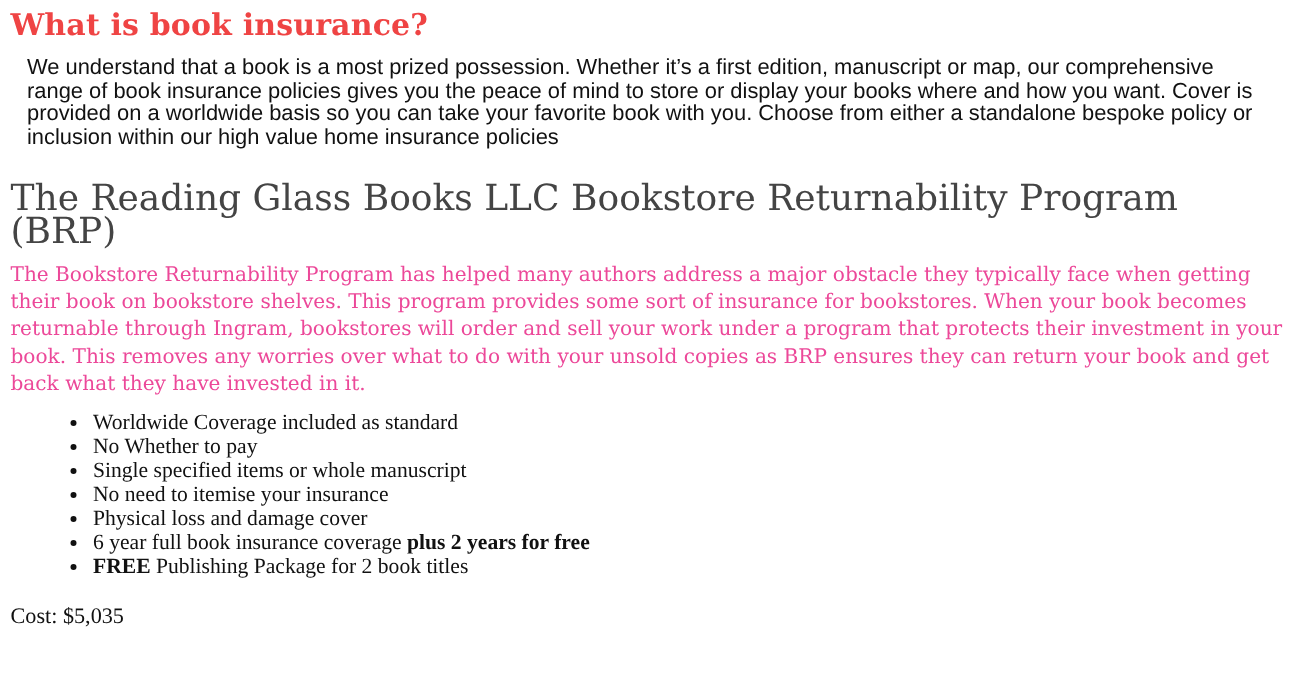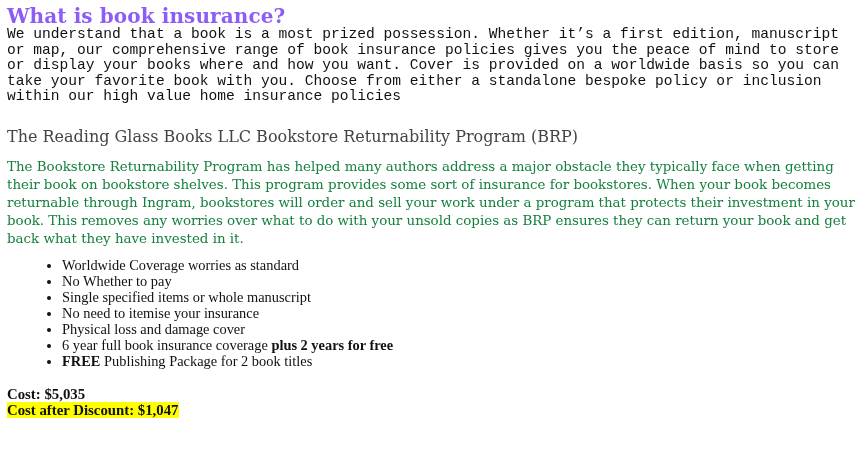--- a/index.html
+++ b/index.html
@@ -21,46 +21,46 @@
       top: 0;
       width: 850px;
     }
     h1.title {
       margin: 0;
       padding-top: 5px;
       font-family: "DejaVu Serif", serif;
       font-weight: bold;
       font-size: 20px;
       line-height: 22px;
-      color: #8b5cf6;
+      color: #ef4444;
       letter-spacing: 0.1px;
     }
     p.intro {
-      margin: 0;
-      font-family: Liberation Mono, monospace;
+      margin: 11px;
+      font-family: Liberation Sans, sans-serif;
       font-size: 14.6px;
       line-height: 15.5px;
       color: #111111;
     }
     h2.subtitle {
       margin: 0;
       margin-top: 21px;
       font-family: "DejaVu Serif", serif;
       font-weight: normal;
-      font-size: 16px;
+      font-size: 24px;
       line-height: 22px;
       color: #444444;
     }
     p.brp {
       margin: 0;
       margin-top: 10px;
       font-family: "DejaVu Serif", serif;
       font-size: 13.4px;
       line-height: 18.2px;
-      color: #15803d;
+      color: #ec4899;
     }
     h2.benefits {
       margin: 0;
       margin-top: 12px;
       font-family: "DejaVu Serif", serif;
       font-weight: bold;
       font-size: 19px;
       line-height: 24px;
       color: #222222;
     }
@@ -83,46 +83,44 @@
     }
     .pricing {
       margin-top: 17px;
       font-family: "Liberation Serif", serif;
       font-size: 14.8px;
       line-height: 16px;
       color: #111111;
     }
     .pricing .row {
       display: block;
-      font-weight: bold;
     }
     .highlight {
       background: #ffff00;
       display: inline;
     }
   </style>
 </head>
 <body>
 
 <div class="page">
 
   <h1 class="title">What is book insurance?</h1>
   <p class="intro">We understand that a book is a most prized possession. Whether it’s a first edition, manuscript or map, our comprehensive range of book  insurance policies gives you the peace of mind to store or display your books where and how you want. Cover is provided on a worldwide basis so you can take your favorite book with you. Choose from either a standalone bespoke policy or inclusion within our high value home insurance policies</p>
 
   <h2 class="subtitle">The Reading Glass Books LLC Bookstore Returnability Program (BRP)</h2>
   <p class="brp">The Bookstore Returnability Program has helped many authors address a major obstacle they typically face when getting their book on bookstore shelves. This program provides some sort of insurance for bookstores. When your book becomes returnable through Ingram, bookstores will order and sell your work under a program that protects their investment in your book. This removes any worries over what to do with your unsold copies as BRP ensures they can return your book and get back what they have invested in it.</p>
 
   <ul class="benefit-list">
-    <li>Worldwide Coverage worries as standard</li>
+    <li>Worldwide Coverage included as standard</li>
     <li>No Whether to pay</li>
     <li>Single specified items or whole manuscript</li>
     <li>No need to itemise your insurance</li>
     <li>Physical loss and damage cover</li>
     <li><span>6 year full book insurance coverage </span><b>plus 2 years for free</b></li>
     <li><b>FREE</b><span> Publishing Package for 2 book titles</span></li>
   </ul>
 
   <div class="pricing">
     <span class="row">Cost: $5,035</span>
-    <span class="row"><span class="highlight">Cost after Discount: $1,047</span></span>
   </div>
 
 </div>
 
 </body></html>

